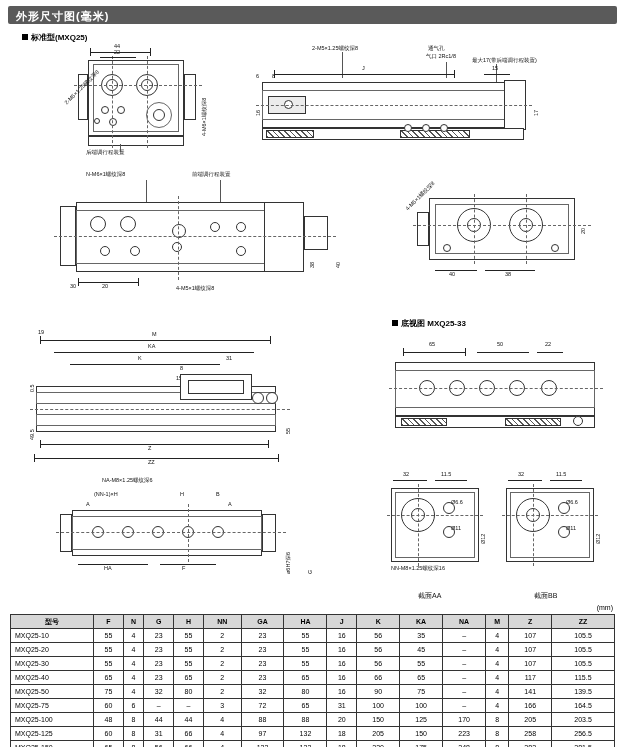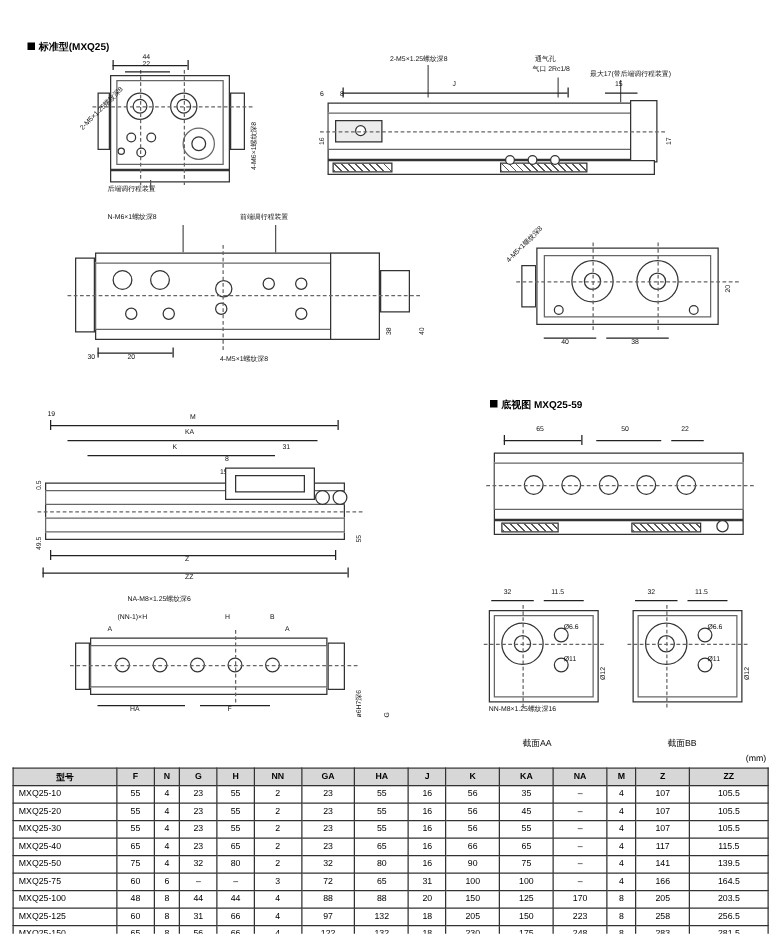--- a/index.html
+++ b/index.html
@@ -64,20 +64,23 @@
   }
   table.spec thead th{background:#d7d7d7;font-weight:bold;}
   table.spec td.model{text-align:left;padding-left:4px;width:78px;}
   table.spec th.model{width:78px;}
 </style>
 </head>
 <body>
 
 <div class="page">
 
+  <div class="header-bar">
+    <div class="title">外形尺寸图(毫米)</div>
+  </div>
 
   <div class="sec-label" style="left:22px;top:32px;">
     <span class="sq"></span><span>标准型(MXQ25)</span>
   </div>
 
   <div class="dwg" style="left:60px;top:44px;width:160px;height:120px;">
 
     <div class="box" style="left:28px;top:16px;width:96px;height:76px;"></div>
     <div class="box2" style="left:33px;top:20px;width:86px;height:68px;"></div>
 
@@ -200,21 +203,21 @@
     <div class="dash-v" style="left:121px;top:8px;height:70px;"></div>
     <div class="txt rotm" style="left:0px;top:22px;">4-M5×1螺纹深8</div>
     <div class="ln lnh" style="left:30px;top:84px;width:42px;"></div>
     <div class="txt" style="left:44px;top:86px;">40</div>
     <div class="ln lnh" style="left:80px;top:84px;width:50px;"></div>
     <div class="txt" style="left:100px;top:86px;">38</div>
     <div class="txt rot90" style="left:176px;top:48px;">20</div>
   </div>
 
   <div class="sec-label" style="left:392px;top:318px;">
-    <span class="sq"></span><span>底视图 MXQ25-59</span>
+    <span class="sq"></span><span>底视图 MXQ25-33</span>
   </div>
 
   <div class="dwg" style="left:30px;top:330px;width:320px;height:140px;">
 
     <div class="txt" style="left:8px;top:0px;">19</div>
     <div class="ln lnh" style="left:10px;top:10px;width:230px;"></div>
     <div class="ln lnv" style="left:10px;top:6px;height:8px;"></div>
     <div class="ln lnv" style="left:240px;top:6px;height:8px;"></div>
     <div class="txt" style="left:122px;top:2px;">M</div>
     <div class="ln lnh" style="left:24px;top:22px;width:200px;"></div>

